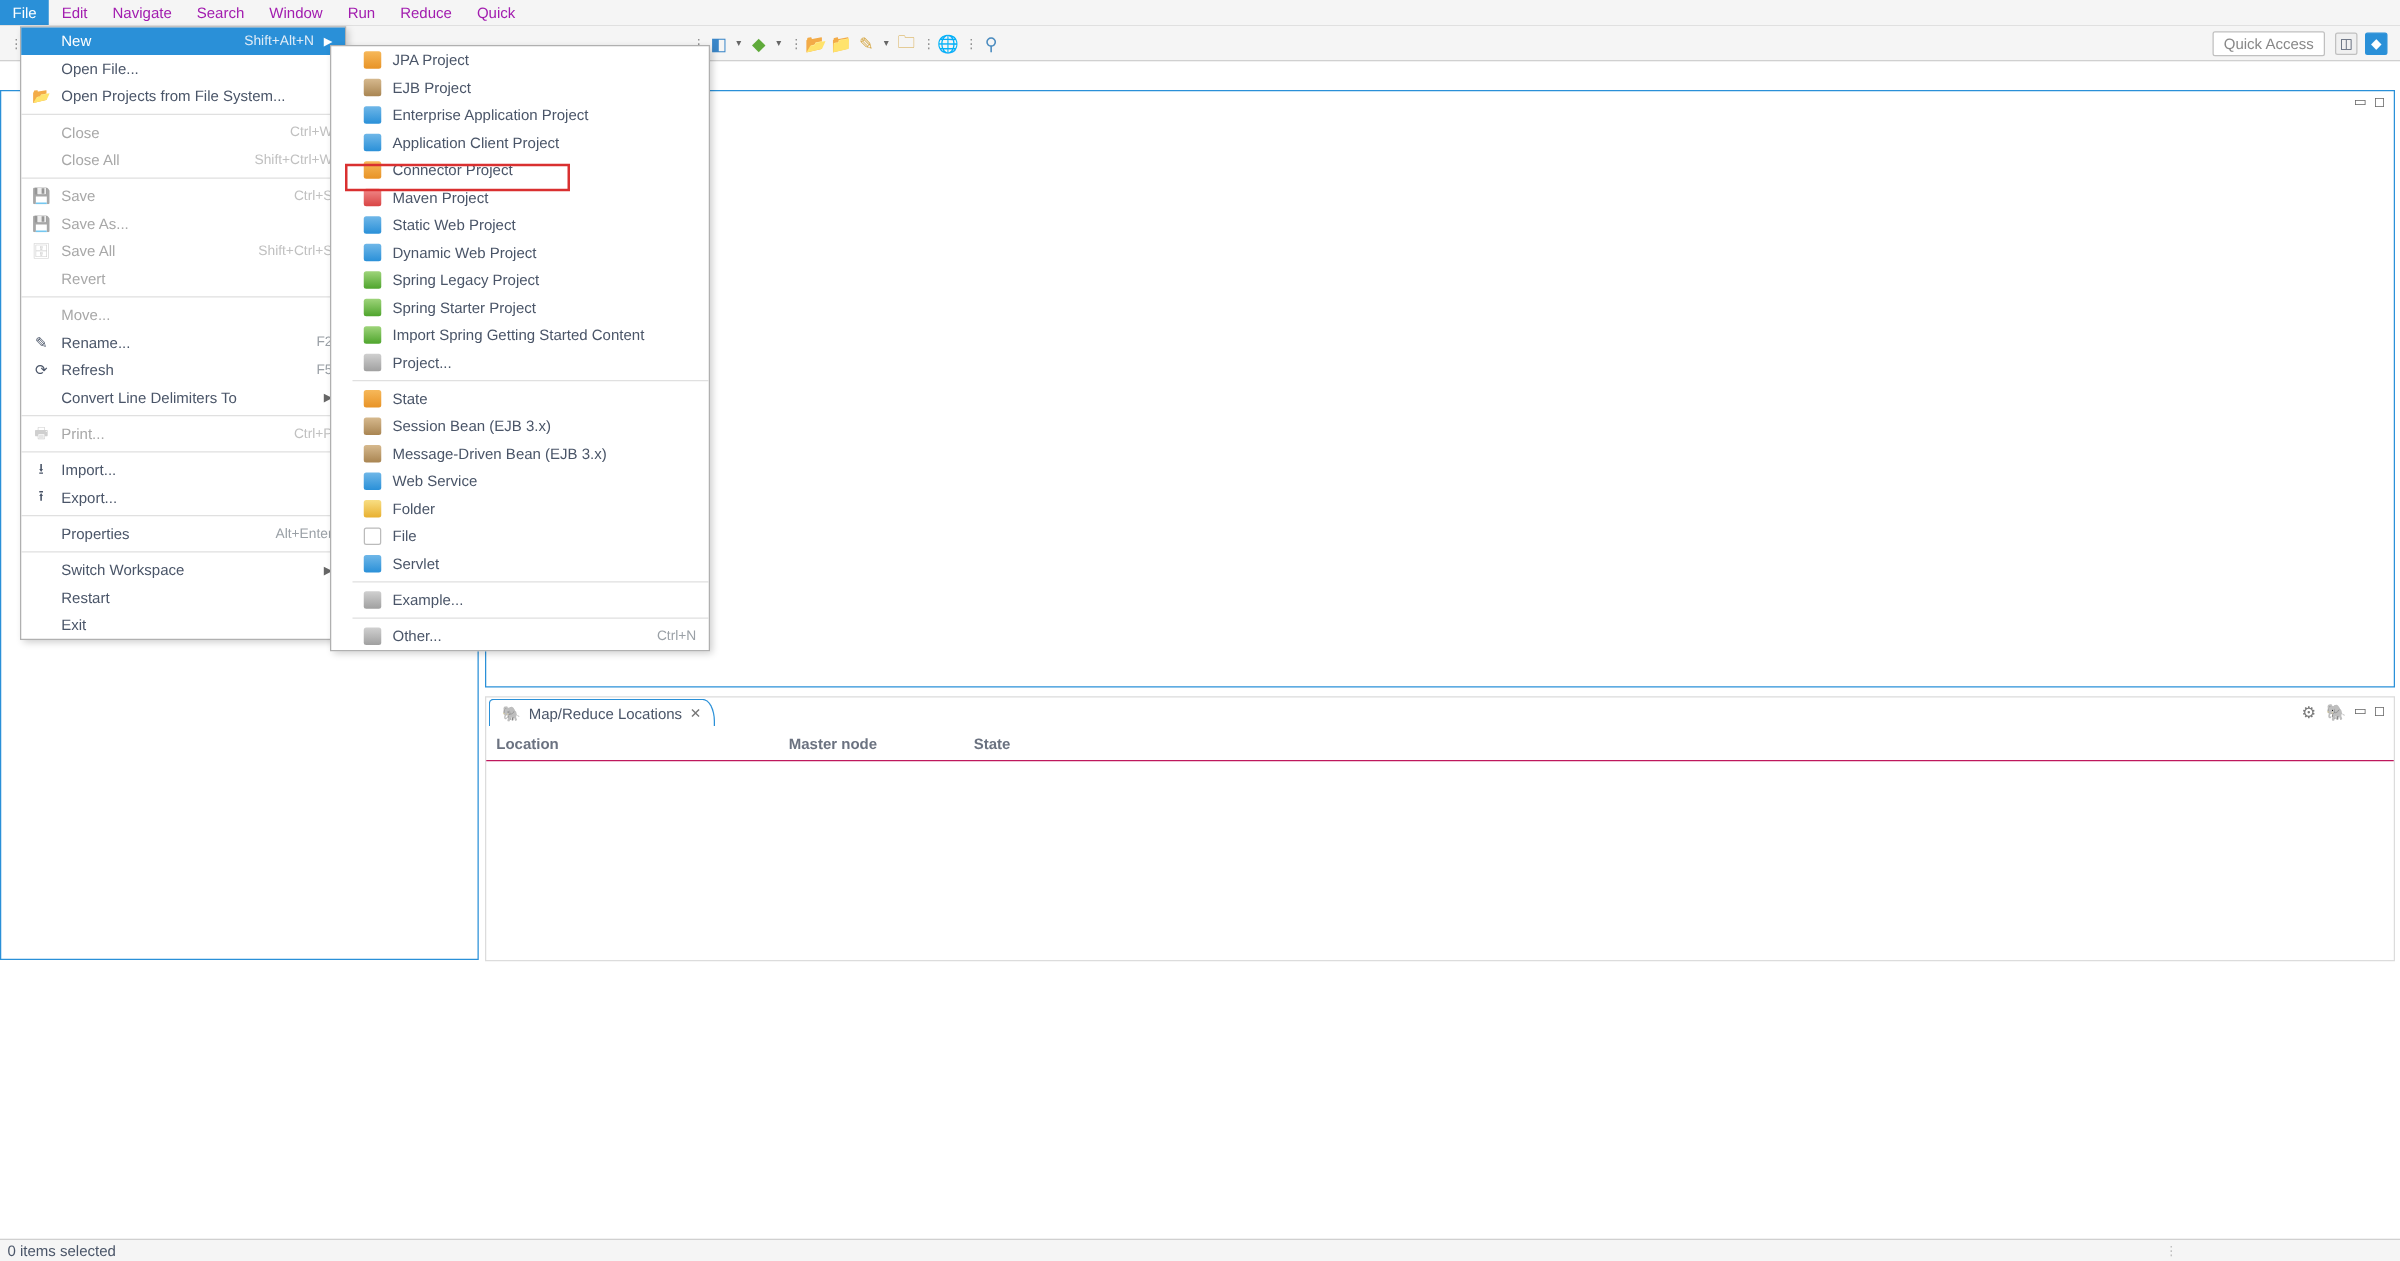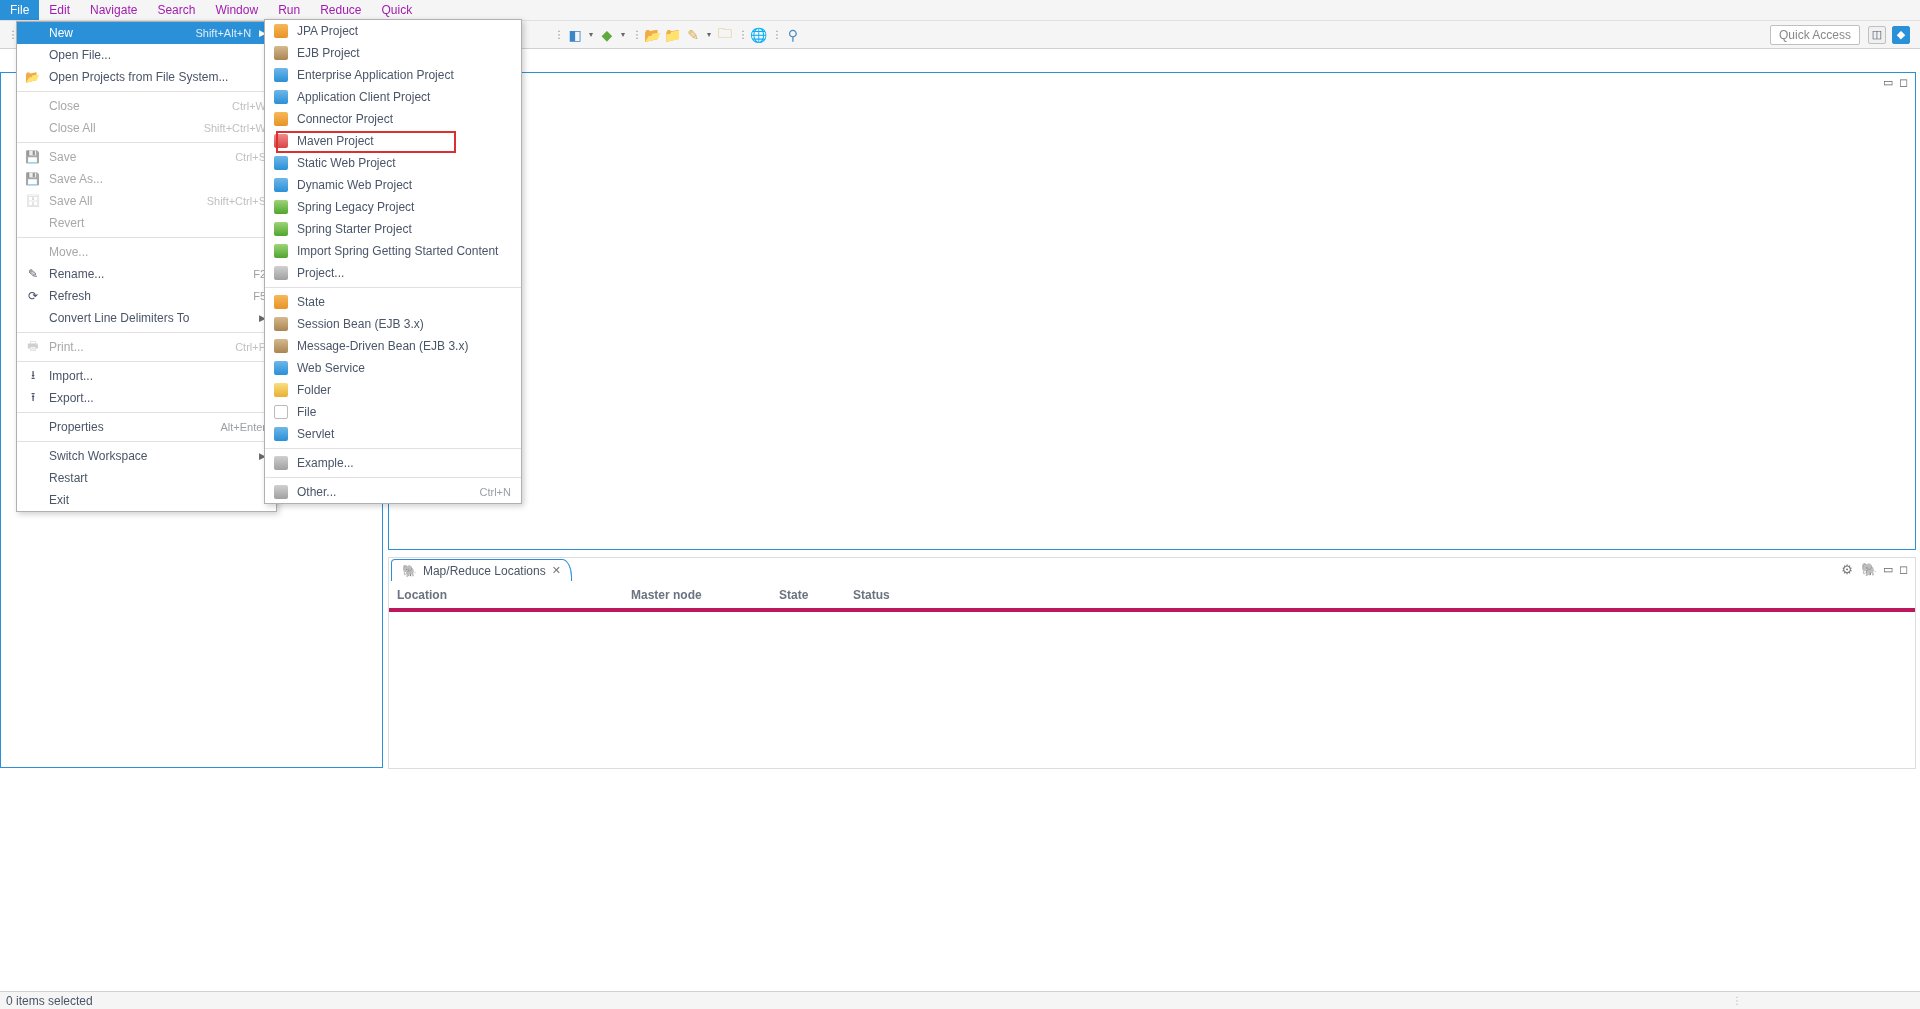--- a/index.html
+++ b/index.html
@@ -26,31 +26,31 @@
 .editor-area { position: absolute; left: 388px; top: 23px; right: 4px; height: 478px; border: 1px solid #2a90d8; background: #fff; }
 .editor-btns { position:absolute; right:6px; top:4px; display:flex; gap:6px; }
 .win-ico { width:10px; height:10px; cursor:pointer; color:#666; font-size:11px; line-height:10px;}
 
 .bottom-panel { position: absolute; left: 388px; top: 508px; right: 4px; height: 212px; border: 1px solid #dcdcdc; background:#fff;}
 .bottom-tab-row { height: 24px; display:flex; align-items:center; position:relative;}
 .bottom-tab { display:flex; align-items:center; gap:6px; padding: 3px 10px; border: 1px solid #2a90d8; border-bottom:none; border-top-left-radius: 4px; border-top-right-radius: 10px 18px; margin-left:2px; background:#fff; height:22px;}
 .bottom-tab-close { font-size: 11px; color:#777; cursor:pointer; }
 .bottom-panel-btns { position:absolute; right:6px; top:3px; display:flex; gap:6px; align-items:center;}
 .bp-icon { width:16px; height:16px; display:inline-flex; align-items:center; justify-content:center; font-size:13px; cursor:pointer;}
-.columns-row { display:flex; padding: 4px 8px; border-bottom: 4px solid #be185d; color:#6b7280; font-weight:600;}
+.columns-row { display:flex; padding: 4px 8px; border-bottom: 1px solid #be185d; color:#6b7280; font-weight:600;}
 .col-loc { width: 234px; }
 .col-master { width: 148px; }
 .col-state { width: 74px; }
 .col-status { flex:1; }
 .columns-row > div { border-right: 0px solid #eee; padding: 2px 0; }
 
 
 .dropdown { position: absolute; background: #fff; border: 1px solid #b0b0b0; box-shadow: 2px 2px 6px rgba(0,0,0,0.2); z-index: 100; }
 .dd-file { left: 16px; top: 21px; width: 261px; }
-.dd-new { left: 264px; top: 19px; width: 258px; }
+.dd-new { left: 264px; top: 36px; width: 304px; padding-left: 17px; }
 .dd-row { display:flex; align-items:center; height:22px; padding: 0 10px 0 8px; cursor:pointer; gap:8px; color:#4a5568; white-space:nowrap;}
 .dd-row.selected { background:#2a90d8; color:#fff; }
 .dd-row.disabled { color:#a8a8a8; cursor:default; }
 .dd-row .lbl { flex:1; }
 .dd-row .shortcut { font-size:11px; color:#9aa0a6; }
 .dd-row.selected .shortcut { color:#e0ecf7;margin-left:20px;}
 .dd-row.disabled .shortcut { color:#c0c0c0;}
 .dd-row .sub-caret { font-size:9px; color:#666;}
 .dd-row.selected .sub-caret { color:#fff;}
 .dd-sep { height:1px; background:#e0e0e0; margin: 3px 0; }
@@ -134,21 +134,20 @@
         <span class="bp-icon" style="color:#7a7a7a;">⚙</span>
         <span class="bp-icon" style="color:#4a8bbf;">🐘</span>
         <span class="win-ico">▭</span>
         <span class="win-ico">◻</span>
       </div>
     </div>
     <div class="columns-row">
       <div class="col-loc">Location</div>
       <div class="col-master">Master node</div>
       <div class="col-state">State</div>
-      <div class="col-status">Status</div>
     </div>
   </div>
 </div>
 
 <div class="dropdown dd-file" id="dd-file">
     <div class="dd-row selected">
       <span class="dd-icon"></span>
       <span class="lbl">New</span>
       <span class="shortcut">Shift+Alt+N</span>
       <span class="sub-caret">▶</span>

